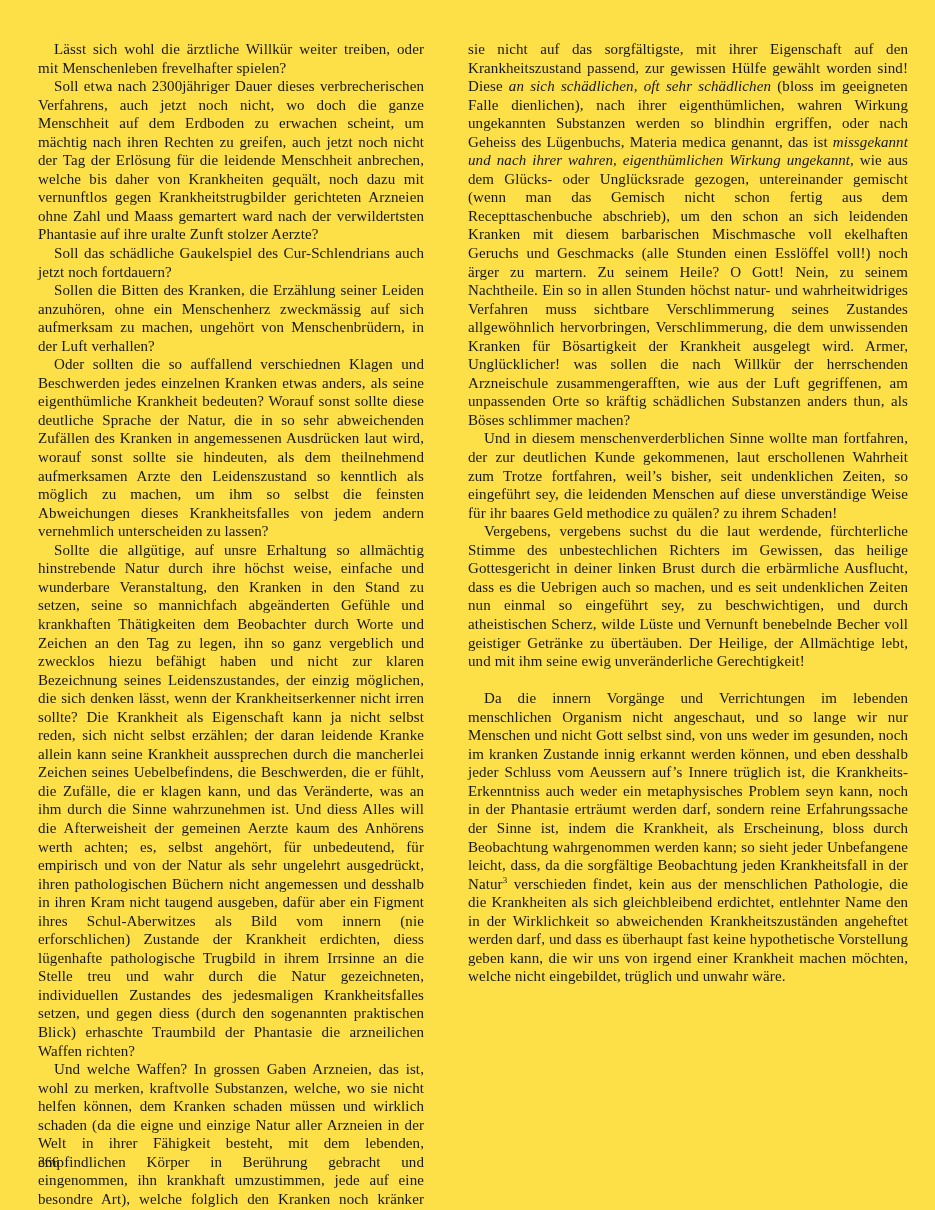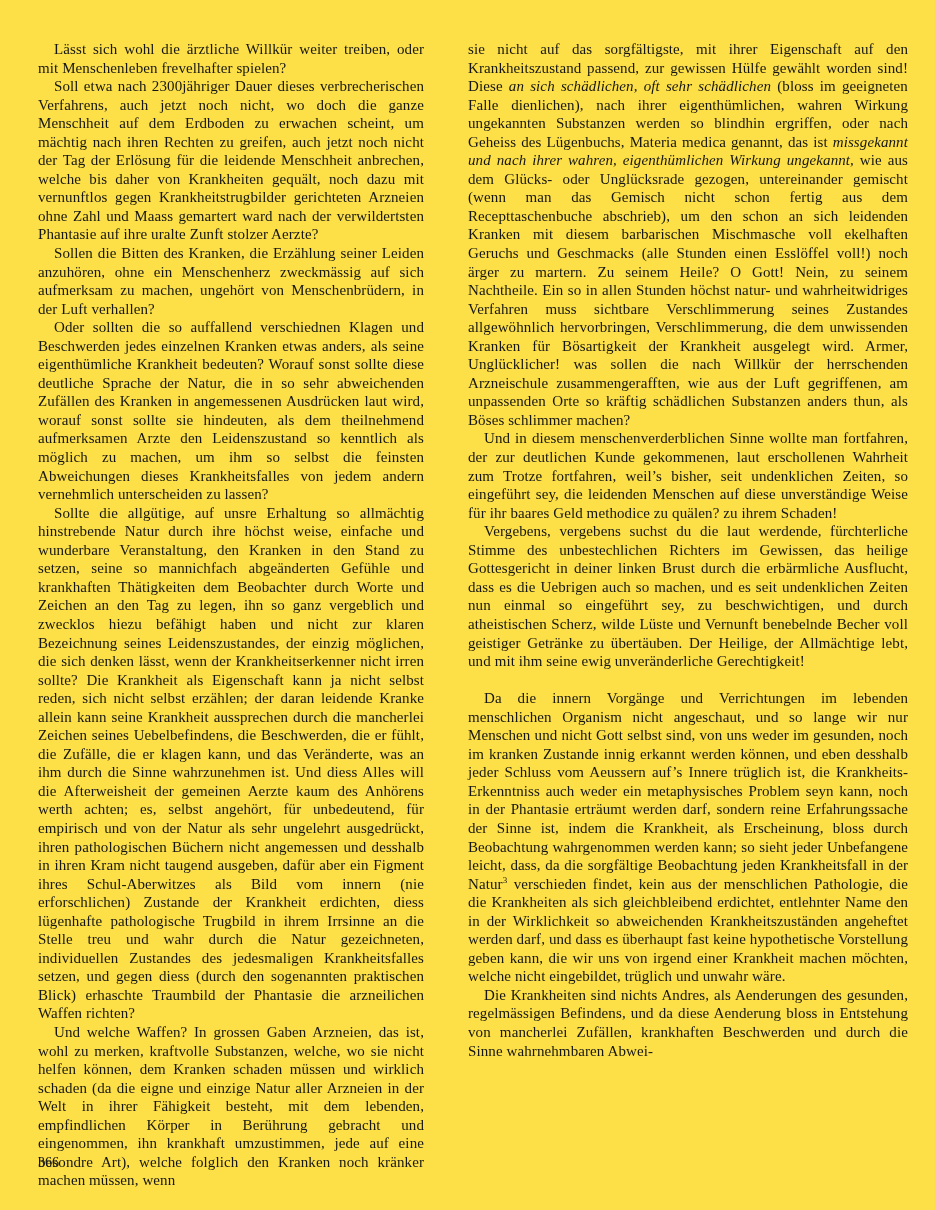--- a/index.html
+++ b/index.html
@@ -43,26 +43,26 @@
     color: #161616;
   }
 </style>
 </head>
 <body>
 
 <div class="page">
   <div class="col col-left">
       <p class="para indent"><span>Lässt sich wohl die ärztliche Willkür weiter treiben, oder mit Menschenleben frevelhafter spielen?</span></p>
       <p class="para indent"><span>Soll etwa nach 2300jähriger Dauer dieses verbrecherischen Verfahrens, auch jetzt noch nicht, wo doch die ganze Menschheit auf dem Erdboden zu erwachen scheint, um mächtig nach ihren Rechten zu greifen, auch jetzt noch nicht der Tag der Erlösung für die leidende Menschheit anbrechen, welche bis daher von Krankheiten gequält, noch dazu mit vernunftlos gegen Krankheitstrugbilder gerichteten Arzneien ohne Zahl und Maass gemartert ward nach der verwildertsten Phantasie auf ihre uralte Zunft stolzer Aerzte?</span></p>
+      <p class="para indent"><span>Soll das schädliche Gaukelspiel des Cur-Schlendrians auch jetzt noch fortdauern?</span></p>
       <p class="para indent"><span>Sollen die Bitten des Kranken, die Erzählung seiner Leiden anzuhören, ohne ein Menschenherz zweckmässig auf sich aufmerksam zu machen, ungehört von Menschenbrüdern, in der Luft verhallen?</span></p>
       <p class="para indent"><span>Oder sollten die so auffallend verschiednen Klagen und Beschwerden jedes einzelnen Kranken etwas anders, als seine eigenthümliche Krankheit bedeuten? Worauf sonst sollte diese deutliche Sprache der Natur, die in so sehr abweichenden Zufällen des Kranken in angemessenen Ausdrücken laut wird, worauf sonst sollte sie hindeuten, als dem theilnehmend aufmerksamen Arzte den Leidenszustand so kenntlich als möglich zu machen, um ihm so selbst die feinsten Abweichungen dieses Krankheitsfalles von jedem andern vernehmlich unterscheiden zu lassen?</span></p>
       <p class="para indent"><span>Sollte die allgütige, auf unsre Erhaltung so allmächtig hinstrebende Natur durch ihre höchst weise, einfache und wunderbare Veranstaltung, den Kranken in den Stand zu setzen, seine so mannichfach abgeänderten Gefühle und krankhaften Thätigkeiten dem Beobachter durch Worte und Zeichen an den Tag zu legen, ihn so ganz vergeblich und zwecklos hiezu befähigt haben und nicht zur klaren Bezeichnung seines Leidenszustandes, der einzig möglichen, die sich denken lässt, wenn der Krankheitserkenner nicht irren sollte? Die Krankheit als Eigenschaft kann ja nicht selbst reden, sich nicht selbst erzählen; der daran leidende Kranke allein kann seine Krankheit aussprechen durch die mancherlei Zeichen seines Uebelbefindens, die Beschwerden, die er fühlt, die Zufälle, die er klagen kann, und das Veränderte, was an ihm durch die Sinne wahrzunehmen ist. Und diess Alles will die Afterweisheit der gemeinen Aerzte kaum des Anhörens werth achten; es, selbst angehört, für unbedeutend, für empirisch und von der Natur als sehr ungelehrt ausgedrückt, ihren pathologischen Büchern nicht angemessen und desshalb in ihren Kram nicht taugend ausgeben, dafür aber ein Figment ihres Schul-Aberwitzes als Bild vom innern (nie erforschlichen) Zustande der Krankheit erdichten, diess lügenhafte pathologische Trugbild in ihrem Irrsinne an die Stelle treu und wahr durch die Natur gezeichneten, individuellen Zustandes des jedesmaligen Krankheitsfalles setzen, und gegen diess (durch den sogenannten praktischen Blick) erhaschte Traumbild der Phantasie die arzneilichen Waffen richten?</span></p>
       <p class="para indent"><span>Und welche Waffen? In grossen Gaben Arzneien, das ist, wohl zu merken, kraftvolle Substanzen, welche, wo sie nicht helfen können, dem Kranken schaden müssen und wirklich schaden (da die eigne und einzige Natur aller Arzneien in der Welt in ihrer Fähigkeit besteht, mit dem lebenden, empfindlichen Körper in Berührung gebracht und eingenommen, ihn krankhaft umzustimmen, jede auf eine besondre Art), welche folglich den Kranken noch kränker machen müssen, wenn</span></p>
     </div>
   <div class="col col-right">
       <p class="para"><span>sie nicht auf das sorgfältigste, mit ihrer Eigenschaft auf den Krankheitszustand passend, zur gewissen Hülfe gewählt worden sind! Diese </span><span class="it">an sich schädlichen, oft sehr schädlichen</span><span> (bloss im geeigneten Falle dienlichen), nach ihrer eigenthümlichen, wahren Wirkung ungekannten Substanzen werden so blindhin ergriffen, oder nach Geheiss des Lügenbuchs, Materia medica genannt, das ist </span><span class="it">missgekannt und nach ihrer wahren, eigenthümlichen Wirkung ungekannt,</span><span> wie aus dem Glücks- oder Unglücksrade gezogen, untereinander gemischt (wenn man das Gemisch nicht schon fertig aus dem Recepttaschenbuche abschrieb), um den schon an sich leidenden Kranken mit diesem barbarischen Mischmasche voll ekelhaften Geruchs und Geschmacks (alle Stunden einen Esslöffel voll!) noch ärger zu martern. Zu seinem Heile? O Gott! Nein, zu seinem Nachtheile. Ein so in allen Stunden höchst natur- und wahrheitwidriges Verfahren muss sichtbare Verschlimmerung seines Zustandes allgewöhnlich hervorbringen, Verschlimmerung, die dem unwissenden Kranken für Bösartigkeit der Krankheit ausgelegt wird. Armer, Unglücklicher! was sollen die nach Willkür der herrschenden Arzneischule zusammengerafften, wie aus der Luft gegriffenen, am unpassenden Orte so kräftig schädlichen Substanzen anders thun, als Böses schlimmer machen?</span></p>
       <p class="para indent"><span>Und in diesem menschenverderblichen Sinne wollte man fortfahren, der zur deutlichen Kunde gekommenen, laut erschollenen Wahrheit zum Trotze fortfahren, weil’s bisher, seit undenklichen Zeiten, so eingeführt sey, die leidenden Menschen auf diese unverständige Weise für ihr baares Geld methodice zu quälen? zu ihrem Schaden!</span></p>
       <p class="para indent"><span>Vergebens, vergebens suchst du die laut werdende, fürchterliche Stimme des unbestechlichen Richters im Gewissen, das heilige Gottesgericht in deiner linken Brust durch die erbärmliche Ausflucht, dass es die Uebrigen auch so machen, und es seit undenklichen Zeiten nun einmal so eingeführt sey, zu beschwichtigen, und durch atheistischen Scherz, wilde Lüste und Vernunft benebelnde Becher voll geistiger Getränke zu übertäuben. Der Heilige, der Allmächtige lebt, und mit ihm seine ewig unveränderliche Gerechtigkeit!</span></p>
       <p class="para indent gap"><span>Da die innern Vorgänge und Verrichtungen im lebenden menschlichen Organism nicht angeschaut, und so lange wir nur Menschen und nicht Gott selbst sind, von uns weder im gesunden, noch im kranken Zustande innig erkannt werden können, und eben desshalb jeder Schluss vom Aeussern auf’s Innere trüglich ist, die Krankheits-Erkenntniss auch weder ein metaphysisches Problem seyn kann, noch in der Phantasie erträumt werden darf, sondern reine Erfahrungssache der Sinne ist, indem die Krankheit, als Erscheinung, bloss durch Beobachtung wahrgenommen werden kann; so sieht jeder Unbefangene leicht, dass, da die sorgfältige Beobachtung jeden Krankheitsfall in der Natur</span><sup class="fn">3</sup><span> verschieden findet, kein aus der menschlichen Pathologie, die die Krankheiten als sich gleichbleibend erdichtet, entlehnter Name den in der Wirklichkeit so abweichenden Krankheitszuständen angeheftet werden darf, und dass es überhaupt fast keine hypothetische Vorstellung geben kann, die wir uns von irgend einer Krankheit machen möchten, welche nicht eingebildet, trüglich und unwahr wäre.</span></p>
-      <p class="para indent"><span>Die Krankheiten sind nichts Andres, als Aenderungen des gesunden, regelmässigen Befindens, und da diese Aenderung bloss in Entstehung von mancherlei Zufällen, krankhaften Beschwerden und durch die Sinne wahrnehmbaren Abwei-</span></p>
     </div>
   <div class="page-number">366</div>
 </div>
 
 </body></html>

